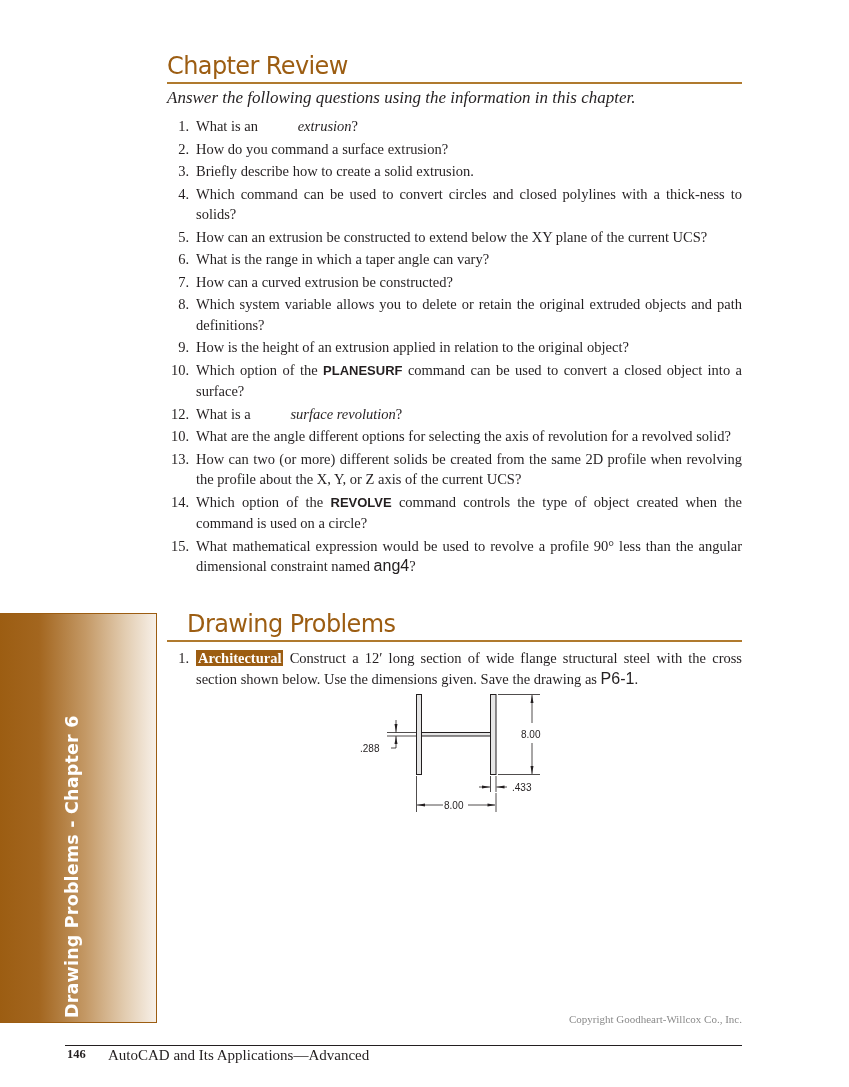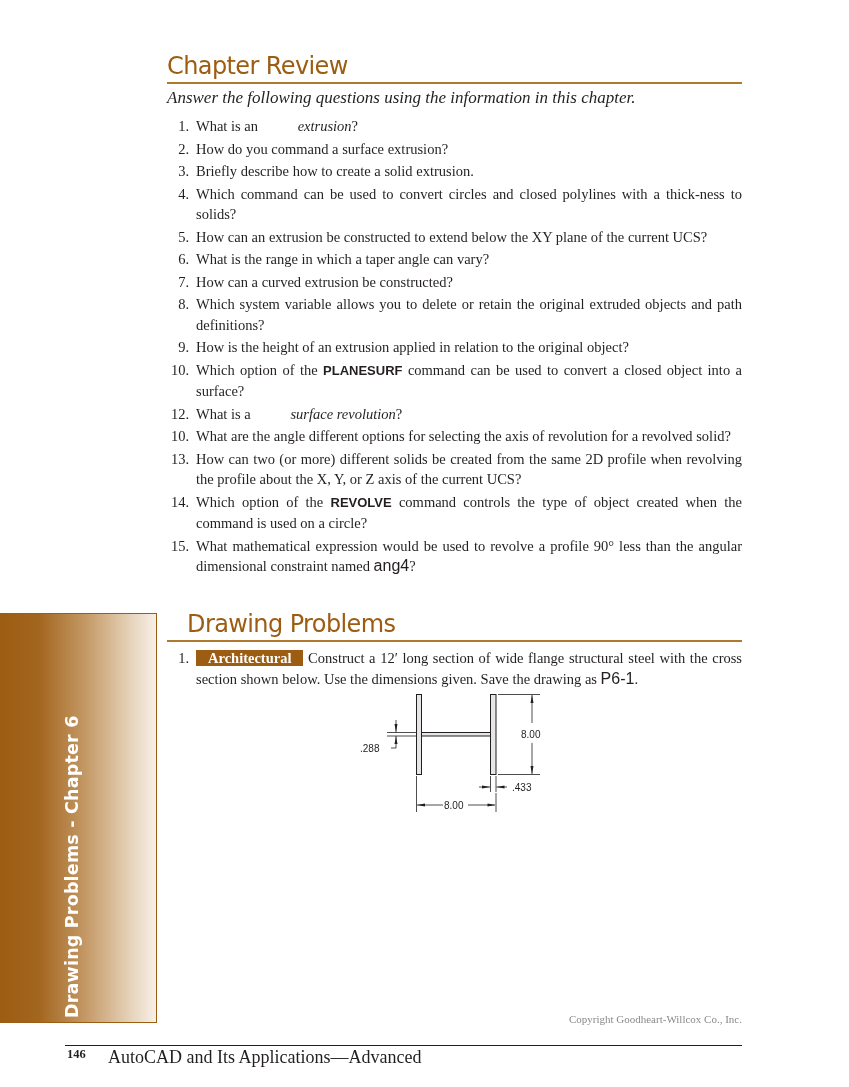--- a/index.html
+++ b/index.html
@@ -21,34 +21,34 @@
   .qlist { position: absolute; left: 167px; width: 575px; margin: 0; padding: 0; list-style: none; }
   .qitem { position: relative; padding-left: 29px; font-size: 14.5px; line-height: 20.5px; margin-bottom: 2px; text-align: justify; }
   .qnum { position: absolute; left: 0; width: 22px; text-align: right; }
   .cmd { font-family: "Liberation Sans", "DejaVu Sans", sans-serif; font-weight: bold; font-size: 13px; }
   .mono-ish { font-family: "Liberation Sans", "DejaVu Sans", sans-serif; font-size: 16px; }
   .em { font-style: italic; margin-left: 36px; }
 
   #review-list { top: 116px; }
   #problem-list { top: 648px; }
 
-  .badge { background: #9c5d12; color: #ffffff; font-weight: bold; padding: 0 12px; }
+  .badge { background: #9c5d12; color: #ffffff; font-weight: bold; padding: 0 2px; }
 
   .side-tab { position: absolute; left: 0; top: 613px; width: 157px; height: 410px;
     background: linear-gradient(to right, #9c5d12 0%, #a3661f 25%, #c49966 55%, #e2ccb0 80%, #f7f0e8 100%);
     border: 1px solid #9c5d12; border-left: none; box-sizing: border-box; }
   .side-tab-label { position: absolute; left: 62px; top: 1018px; transform-origin: 0 0; transform: rotate(-90deg);
     font-family: "DejaVu Sans", "Liberation Sans", sans-serif; font-weight: bold; font-size: 17.5px;
     color: #ffffff; white-space: nowrap; letter-spacing: 0.2px; }
 
   .figure { position: absolute; left: 355px; top: 690px; width: 200px; height: 130px; }
 
   .footer-rule { position: absolute; left: 65px; top: 1045px; width: 677px; height: 1px; background: #231f20; }
   .footer-page { position: absolute; left: 67px; top: 1047px; font-weight: bold; font-size: 12.5px; }
-  .footer-book { position: absolute; left: 108px; top: 1047px; font-size: 18px; }
+  .footer-book { position: absolute; left: 108px; top: 1047px; font-size: 15px; }
   .footer-copy { position: absolute; right: 107px; top: 1013px; font-family: Liberation Serif, serif; font-size: 11px; color: #8a8a8a; }
 </style>
 </head>
 <body>
 
 <div class="section-title" id="chapter-review-title">Chapter Review</div>
 <div class="section-rule" id="chapter-review-rule"></div>
 <div class="intro">Answer the following questions using the information in this chapter.</div>
 
 <ol class="qlist" id="review-list">

